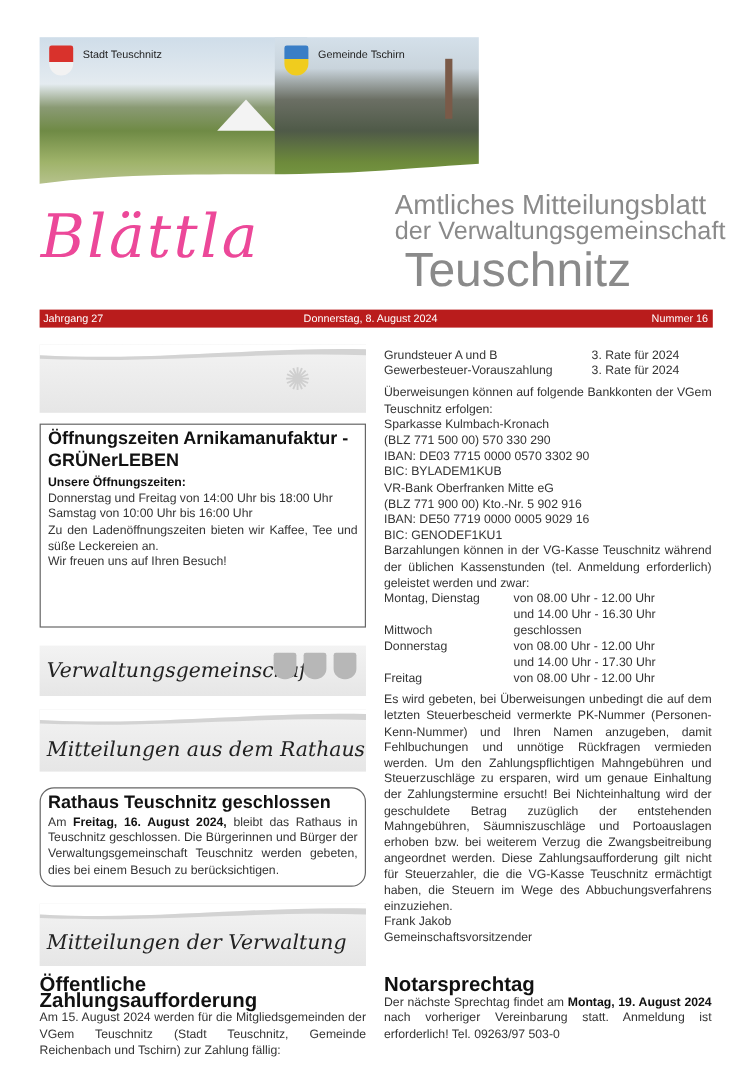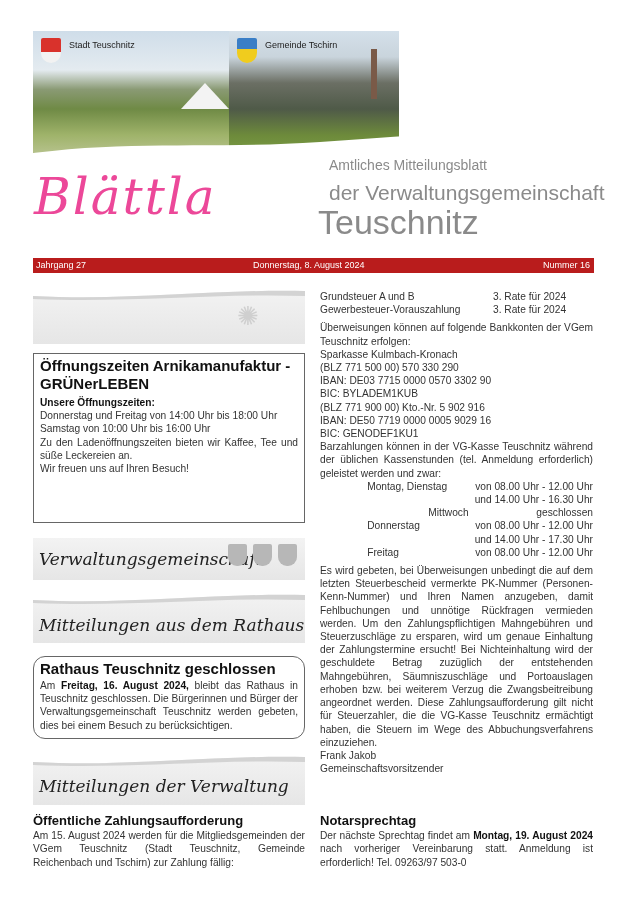--- a/index.html
+++ b/index.html
@@ -17,49 +17,49 @@
   .coat { position: absolute; left: 8px; top: 7px; width: 20px; height: 25px; border-radius: 2px 2px 10px 10px; }
   .coat.c1 { background: linear-gradient(180deg,#d9322c 0%,#d9322c 55%,#f2f2f2 55%,#f2f2f2 100%); }
   .coat.c2 { background: linear-gradient(180deg,#3a7ec6 0%,#3a7ec6 45%,#f0cc1e 45%,#f0cc1e 100%); }
   .coat.c3 { background: #2f7bd0; }
   .coat.c3::after { content:""; position:absolute; left:6px; top:5px; width:8px; height:14px; background:#e7c81e; border-radius:3px; }
   .photo-label { position: absolute; left: 36px; top: 9px; font-size: 9px; color: #222; }
   .wave-cover { position: absolute; left: 0; top: 120px; width: 625px; height: 50px; }
 
   
   .mast-logo { position: absolute; left: 34px; top: 168px; font-family: "DejaVu Serif", serif; font-style: italic; font-size: 50px; color: #ec4899; letter-spacing: 2px; }
-  .mast-sub1 { position: absolute; left: 329px; top: 157px; font-size: 14px; color: #8a8a8a; }
+  .mast-sub1 { position: absolute; left: 329px; top: 157px; font-size: 23px; color: #8a8a8a; }
   .mast-sub2 { position: absolute; left: 329px; top: 181px; font-size: 21px; color: #8a8a8a; }
-  .mast-town { position: absolute; left: 318px; top: 203px; font-size: 34px; color: #8a8a8a; }
+  .mast-town { position: absolute; left: 337px; top: 203px; font-size: 40px; color: #8a8a8a; }
 
   .yellowbar { position: absolute; left: 33px; top: 258px; width: 561px; height: 15px; background: #b91c1c; color: #fff; font-size: 9px; }
   .yellowbar span { position: absolute; top: 2px; }
   .yb-left { left: 3px; } .yb-mid { left: 220px; } .yb-right { right: 4px; }
 
   
   .sechead { position: absolute; left: 33px; width: 272px; background: linear-gradient(180deg,#f3f3f3,#e6e6e6); overflow: hidden; }
   .sechead .swoosh { position:absolute; left:0; top:0; width:100%; height:14px; }
   .sechead .title { position: absolute; left: 6px; font-family: "DejaVu Serif", serif; font-style: italic; font-size: 17px; color: #222; }
   .sunburst { position:absolute; right:40px; top:18px; width:28px; height:22px; color:#cfcfcf; font-size:26px; line-height:22px; }
   .mini-coat { position:absolute; top:6px; width:19px; height:22px; background:#b7b7b7; border-radius:2px 2px 9px 9px; }
 
   .box { position: absolute; left: 33px; width: 272px; border: 1px solid #666; padding: 3px 6px 4px 6px; font-size: 10.2px; line-height: 13.2px; color: #333; }
   .box h2 { font-size: 15px; line-height: 18px; color: #111; font-weight: bold; }
   .box p { text-align: justify; }
   .box b { color: #111; }
 
   .col-left-text { position: absolute; left: 33px; width: 272px; font-size: 10.2px; line-height: 13.2px; color: #333; text-align: justify; }
-  .h-big { font-size: 13px; font-weight: bold; color: #111; }
+  .h-big { font-size: 17px; font-weight: bold; color: #111; }
 
   .right-col { position: absolute; left: 320px; width: 273px; font-size: 10.2px; line-height: 13.2px; color: #333; }
   .right-col p { text-align: justify; }
   .gap { height: 5px; }
   .row2 { display: flex; }
   .row2 .k { width: 173px; }
-  .sched { display: flex; justify-content: flex-end; }
+  .sched { display: flex; }
   .sched .k { width: 108px; }
 </style>
 </head>
 <body>
 
 <div class="photos">
   <div class="photo p1">
     <div class="tent"></div>
     <div class="coat c1"></div>
     <span class="photo-label">Stadt Teuschnitz</span>
@@ -143,20 +143,21 @@
   <div class="row2">
     <span class="k">Gewerbesteuer-Vorauszahlung</span>
     <span>3. Rate für 2024</span>
   </div>
   <div class="gap"></div>
   <p>Überweisungen können auf folgende Bankkonten der VGem Teuschnitz erfolgen:</p>
   <p>Sparkasse Kulmbach-Kronach</p>
   <p>(BLZ 771 500 00) 570 330 290</p>
   <p>IBAN: DE03 7715 0000 0570 3302 90</p>
   <p>BIC: BYLADEM1KUB</p>
+  <p>VR-Bank Oberfranken Mitte eG</p>
   <p>(BLZ 771 900 00) Kto.-Nr. 5 902 916</p>
   <p>IBAN: DE50 7719 0000 0005 9029 16</p>
   <p>BIC: GENODEF1KU1</p>
   <p>Barzahlungen können in der VG-Kasse Teuschnitz während der üblichen Kassenstunden (tel. Anmeldung erforderlich) geleistet werden und zwar:</p>
   <div class="sched">
       <span class="k">Montag, Dienstag</span>
       <span>von 08.00 Uhr - 12.00 Uhr</span>
     </div>
   <div class="sched">
       <span class="k"></span>

